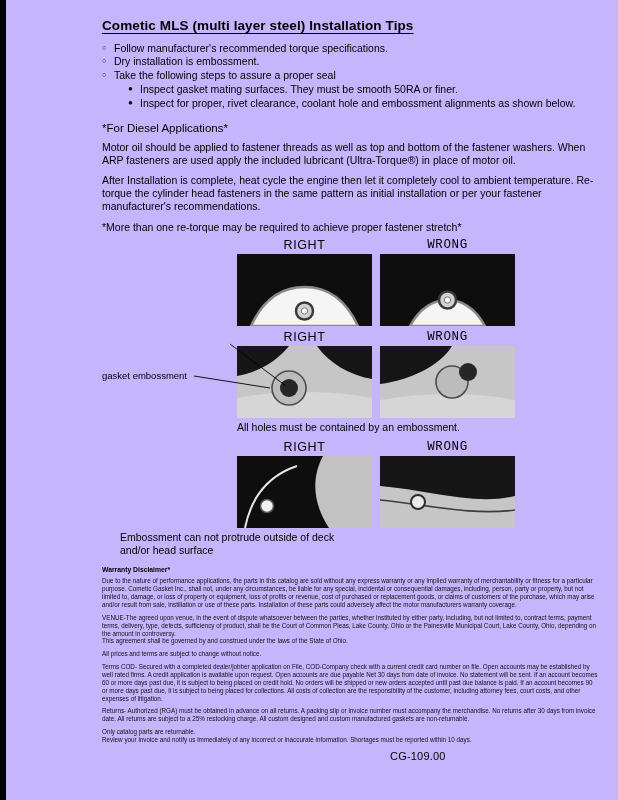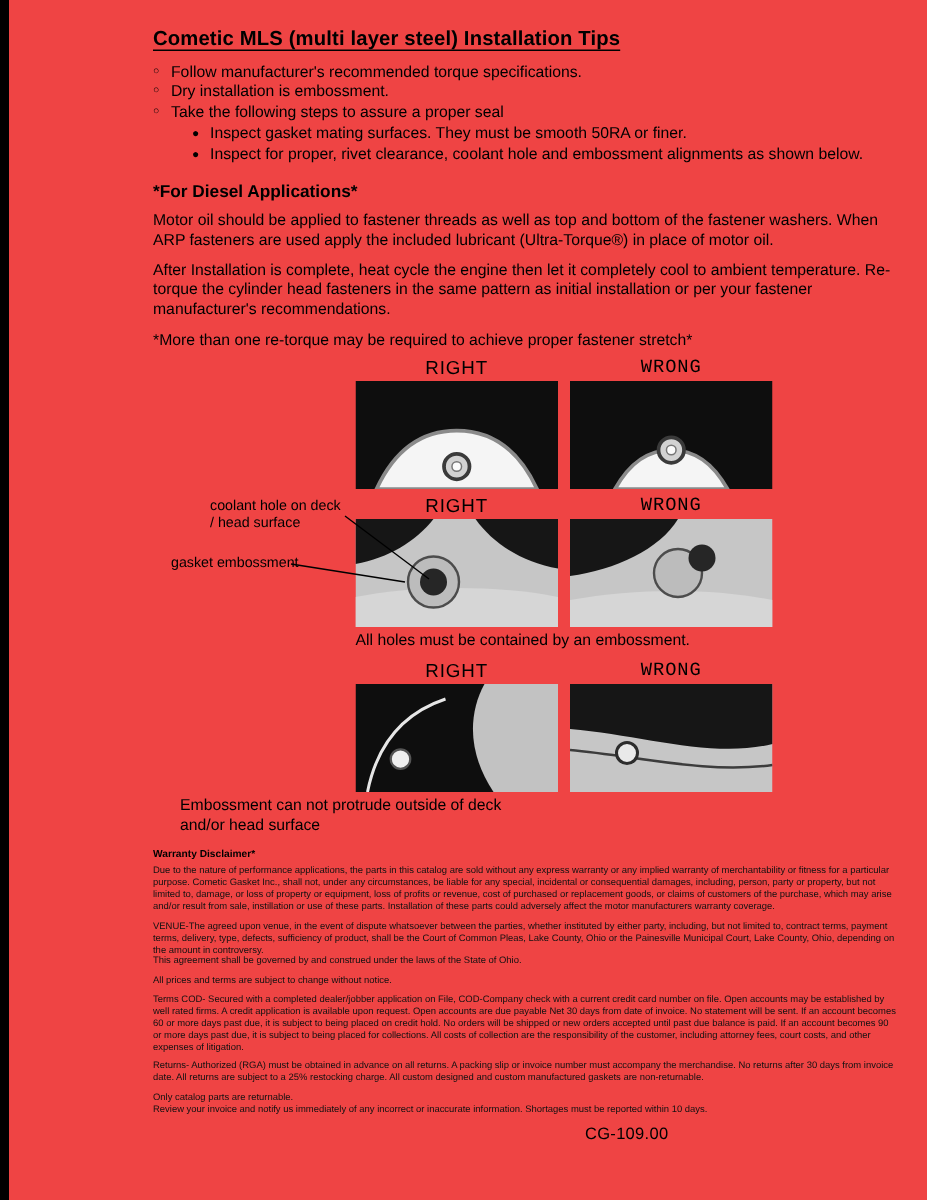--- a/index.html
+++ b/index.html
@@ -1,48 +1,48 @@
 <!DOCTYPE html>
 <html><head>
 <meta charset="utf-8">
 <style>
   * { margin:0; padding:0; box-sizing:border-box; }
   html,body { width:618px; height:800px; }
   body { font-family:"Liberation Sans", sans-serif; background:#ffffff; color:#000; }
-  .page { position:relative; width:618px; height:800px; background:#ef4444; overflow:hidden; }
+  .page { position:relative; width:618px; height:800px; background:#c4b5fd; overflow:hidden; }
   .left-bar { position:absolute; left:0; top:0; width:6px; height:800px; background:#000; }
   .content { position:absolute; left:100px; top:12px; width:500px; }
 
   .title { font-size:13.5px; font-weight:bold; text-decoration:underline; text-underline-offset:3px;
            margin:6px 0 9px 2px; letter-spacing:.1px; }
 
   .tips { list-style:none; font-size:10.5px; line-height:1.18; margin-left:2px; }
   .tips > li { position:relative; padding-left:12px; margin-bottom:1px; }
   .tips > li::before { content:"○"; position:absolute; left:0; top:2px; font-size:7px; }
   .subtips { list-style:none; margin:2px 0 0 14px; }
   .subtips li { position:relative; padding-left:12px; margin-bottom:1px; }
   .subtips li::before { content:"●"; position:absolute; left:0; top:1px; font-size:8px; }
 
-  .diesel-heading { font-size:11.5px; font-weight:bold; margin:13px 0 7px 2px; }
+  .diesel-heading { font-size:11.5px; font-weight:normal; margin:13px 0 7px 2px; }
   .para { font-size:10.5px; line-height:1.22; margin:0 0 8px 2px; width:496px; }
   .note { margin-bottom:4px; }
 
   .diag-row { position:relative; margin-top:4px; }
   .diag-headers { display:flex; margin-left:137px; width:278px; }
   .diag-headers span { width:135px; text-align:center; font-size:12.5px; letter-spacing:.6px; }
   .diag-headers span + span { margin-left:8px;font-family:Liberation Mono, monospace; }
   .diag-panels { display:flex; margin-left:137px; margin-top:2px; }
   .diag-panels svg { display:block; }
   .diag-panels svg + svg { margin-left:8px; }
   .diag-caption { font-size:10.5px; margin:3px 0 7px 137px; line-height:1.2; }
   .diag-caption.narrow { width:245px;margin-left:20px; }
 
   .float-label { position:absolute; font-size:9.5px; line-height:1.15; }
   .coolant-label { left:40px; top:3px; width:92px; }
-  .embossment-label { left:14px; top:41px; white-space:nowrap; }
+  .embossment-label { left:2px; top:41px; white-space:nowrap; }
   .connectors { position:absolute; left:0; top:0; pointer-events:none; }
 
   .disclaimer { margin:10px 0 0 2px; width:497px; }
   .disclaimer h3 { font-size:6.8px; font-weight:bold; margin-bottom:4px; }
   .disclaimer p { font-size:6.3px; line-height:1.25; margin-bottom:5px; color:#111; white-space:pre-line; }
 
   .footer { margin:6px 0 0 290px; font-size:11px; letter-spacing:.2px; }
 </style>
 </head>
 <body>
@@ -109,21 +109,20 @@
           <circle cx="52" cy="42" r="9" fill="#262626"></circle>
         </svg>
         <svg width="135" height="72" viewBox="0 0 135 72">
           <rect width="135" height="72" fill="#c6c6c6"></rect>
           <path d="M0,0 L72,0 C60,20 30,34 0,38 Z" fill="#161616"></path>
           <path d="M0,54 C45,46 95,46 135,54 L135,72 L0,72 Z" fill="#d6d6d6"></path>
           <circle cx="72" cy="36" r="16" fill="#bcbcbc" stroke="#4c4c4c" stroke-width="1.6"></circle>
           <circle cx="88" cy="26" r="9" fill="#262626"></circle>
         </svg>
       </div>
-      <div class="float-label coolant-label">coolant hole on deck / head surface</div>
       <div class="float-label embossment-label">gasket embossment</div>
       <svg class="connectors" width="500" height="95">
         <line x1="130" y1="14" x2="186" y2="56" stroke="#000" stroke-width="0.9"></line>
         <line x1="94" y1="46" x2="170" y2="58" stroke="#000" stroke-width="0.9"></line>
       </svg>
       <div class="diag-caption">All holes must be contained by an embossment.</div>
     </div>
 
     <div class="diag-row">
       <div class="diag-headers">

